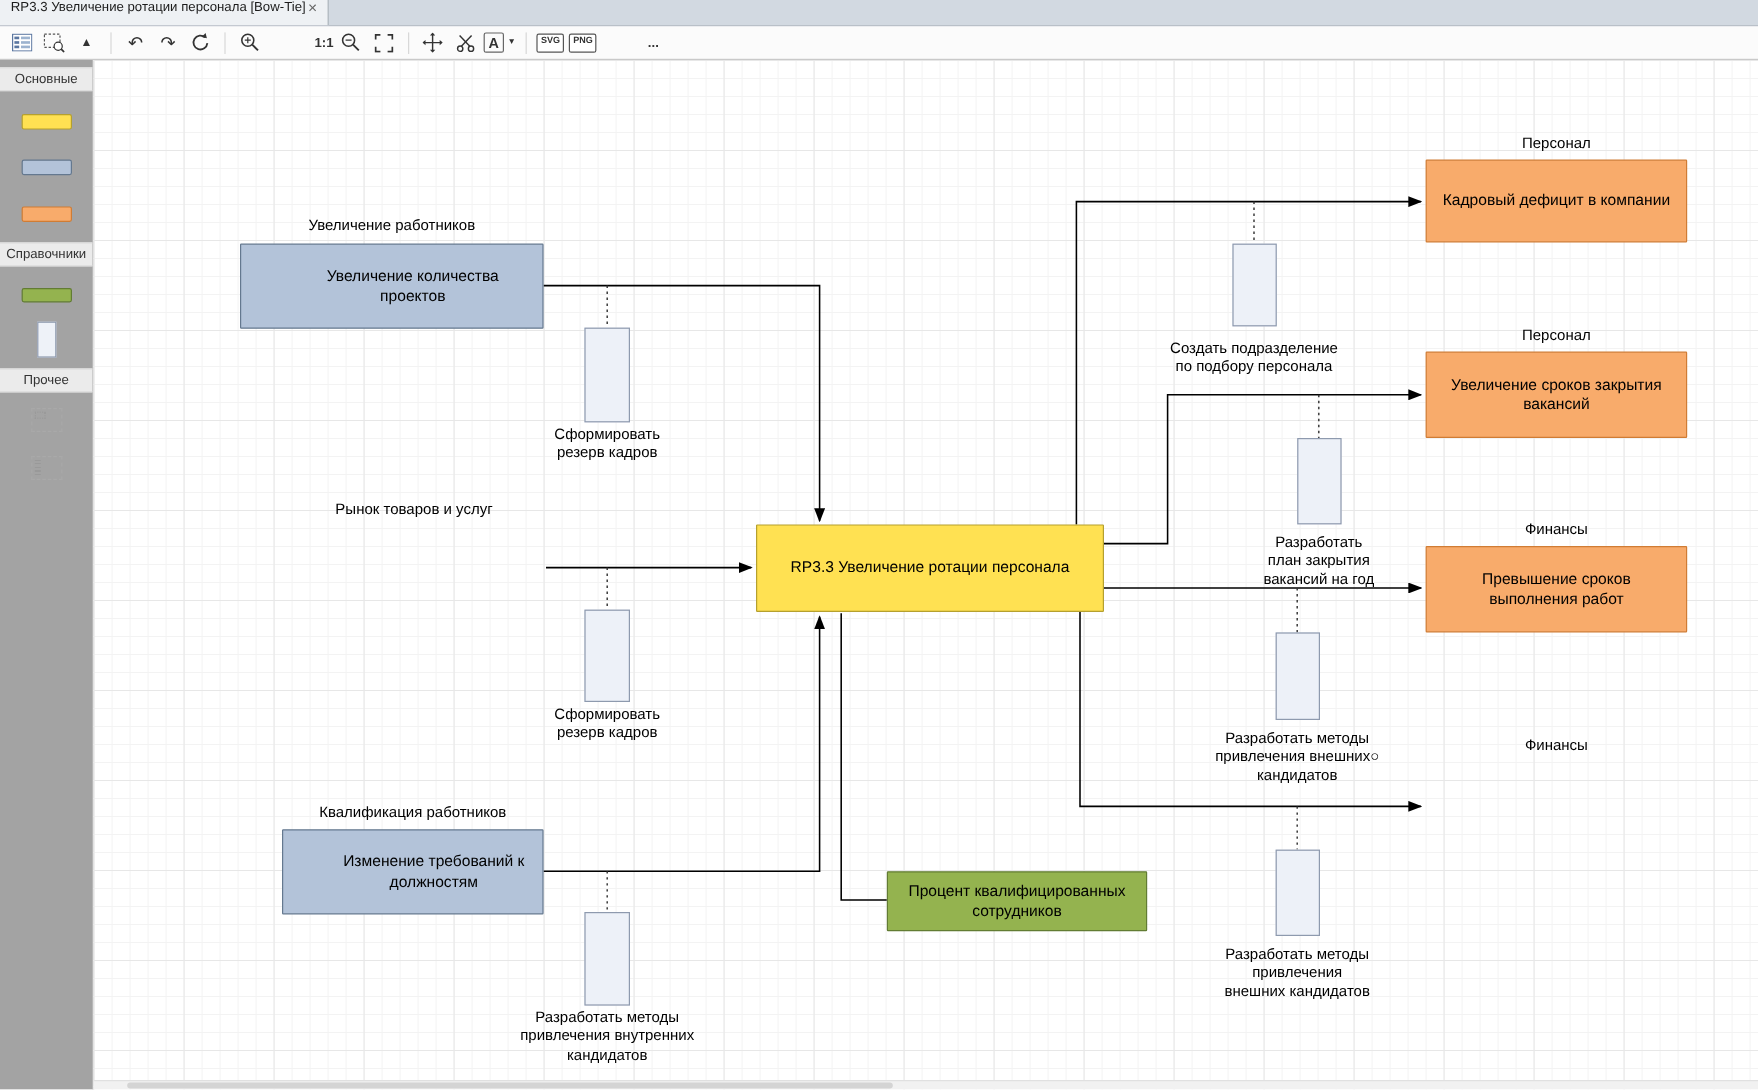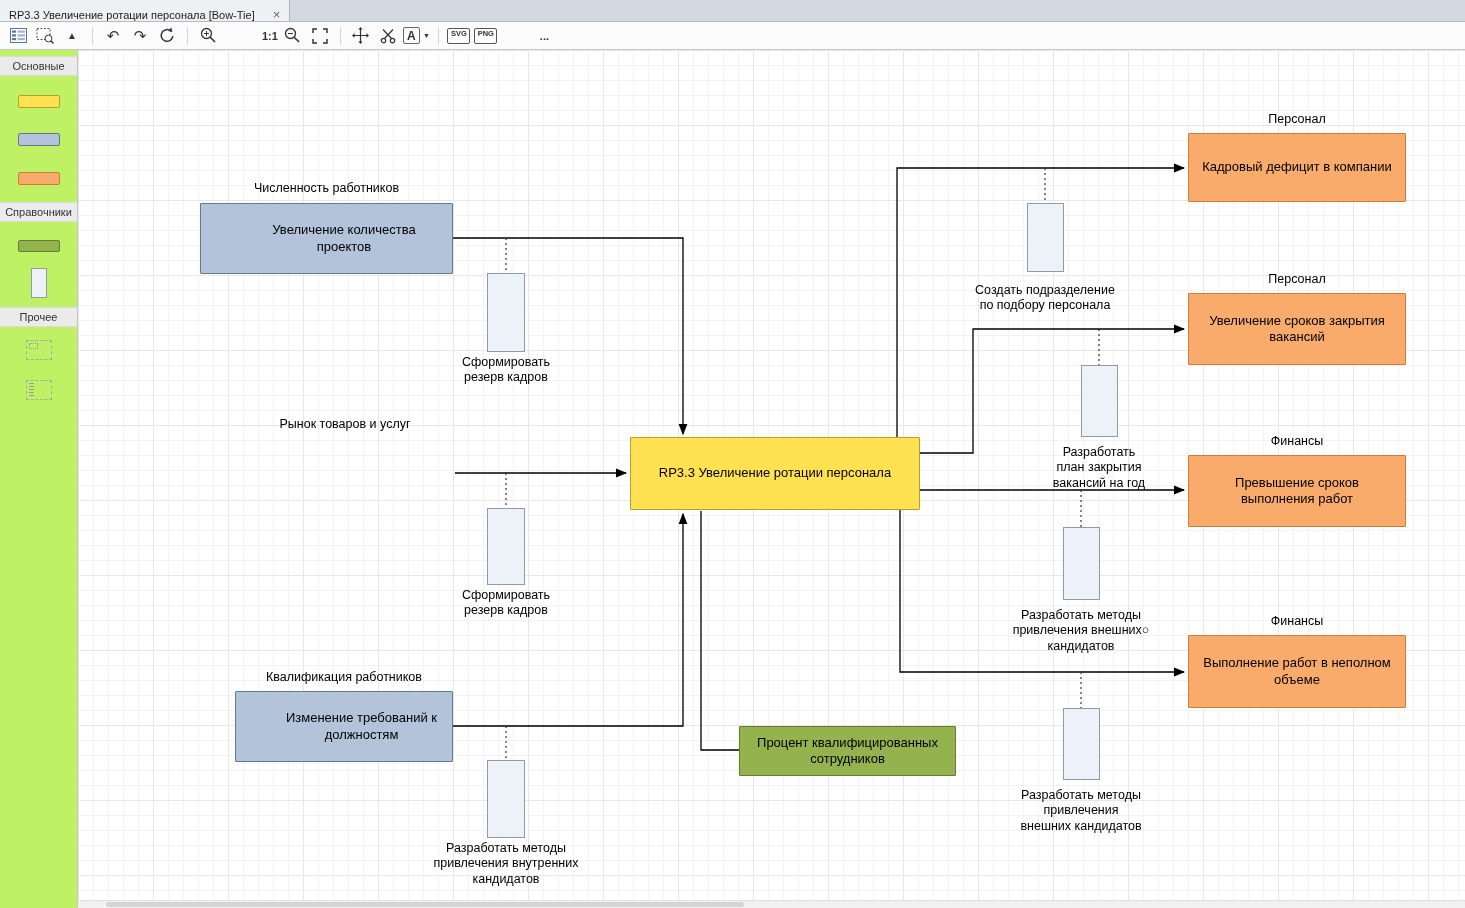--- a/index.html
+++ b/index.html
@@ -2,41 +2,41 @@
 <html><head>
 <meta charset="utf-8">
 <style>
   * { box-sizing: border-box; margin: 0; padding: 0; }
   html,body { width:1465px; height:908px; overflow:hidden; font-family:"Liberation Sans", sans-serif; }
   .app { position:relative; width:1465px; height:908px; background:#fff; }
 
   
   .tabbar { position:absolute; left:0; top:0; right:0; height:22px; background:#d2d9e1;
             border-bottom:1px solid #b3bac2; display:flex; align-items:stretch; }
-  .tab { background:#eef1f4; border-right:1px solid #a9b1ba; display:flex; align-items:flex-end;
-         padding:0 9px; gap:18px; font-size:11px; color:#1c1c1c; }
+  .tab { background:#eef1f4; border-right:1px solid #a9b1ba; display:flex; align-items:flex-start;
+         padding:0 9px; gap:2px; font-size:11px; color:#1c1c1c; }
   .tab-close { color:#666; font-size:13px; line-height:1; cursor:default; }
 
   
   .toolbar { position:absolute; left:0; top:22px; right:0; height:28px; background:#fbfbfb;
              border-bottom:1px solid #c9c9c9; display:flex; align-items:center; padding:0 6px; gap:3px; }
   .tbtn { min-width:24px; height:24px; display:flex; align-items:center; justify-content:center;
           color:#333; font-size:15px; border-radius:3px; }
   .sep { width:1px; height:18px; background:#d8d8d8; margin:0 5px; }
   .txt-sm { font-size:11px; font-weight:bold; color:#333;margin-left:39px; }
   .abox { border:1px solid #666; width:17px; height:17px; display:flex; align-items:center;
           justify-content:center; font-size:12px; font-weight:bold; color:#333; border-radius:2px; }
   .caret { font-size:7px; color:#333; margin-left:3px; }
   .badge { border:1px solid #555; border-radius:2px; width:23px; height:16px; display:flex;
            align-items:flex-start; justify-content:center; background:#fff; }
   .badge-text { font-size:7.5px; font-weight:bold; color:#333; letter-spacing:0; }
   .tri { font-size:10px; color:#333; }
 
   
-  .sidebar { position:absolute; left:0; top:50px; width:78px; bottom:0; background:#bef264;
+  .sidebar { position:absolute; left:0; top:50px; width:78px; bottom:0; background:#a3a3a3;
              border-right:1px solid #c6c6c6; }
   .pal-h { position:absolute; left:0; right:0; height:20px; line-height:19px; text-align:center;
            font-size:11px; color:#333; background:#ebebeb; border-top:1px solid #dcdcdc;
            border-bottom:1px solid #dcdcdc; }
   .sw { position:absolute; left:18px; width:42px; height:13px; border:1px solid; border-radius:2px; }
   .sw-yellow { background:#ffe152; border-color:#b5a02e; }
   .sw-blue   { background:#b3c3d9; border-color:#64788f; }
   .sw-orange { background:#f8ab6b; border-color:#d07c34; }
   .sw-green  { background:#94b34f; border-color:#627c33; height:12px; }
   .sw-vert   { position:absolute; left:31px; width:16px; height:30px; background:#eef2f8;
@@ -218,21 +218,21 @@
 
       <path d="M428 188 L428 223" stroke="#333" stroke-width="1.2" stroke-dasharray="2 3"></path>
       <path d="M428 423 L428 458" stroke="#333" stroke-width="1.2" stroke-dasharray="2 3"></path>
       <path d="M428 676 L428 710" stroke="#333" stroke-width="1.2" stroke-dasharray="2 3"></path>
       <path d="M967 118 L967 153" stroke="#333" stroke-width="1.2" stroke-dasharray="2 3"></path>
       <path d="M1021 279 L1021 315" stroke="#333" stroke-width="1.2" stroke-dasharray="2 3"></path>
       <path d="M1003 440 L1003 477" stroke="#333" stroke-width="1.2" stroke-dasharray="2 3"></path>
       <path d="M1003 622 L1003 658" stroke="#333" stroke-width="1.2" stroke-dasharray="2 3"></path>
     </svg>
 
-    <div class="cat" style="left:122px;top:131px;width:253px;">Численность работников</div>
+    <div class="cat" style="left:122px;top:131px;width:253px;">Увеличение работников</div>
     <div class="node blue" style="left:122px;top:153px;width:253px;height:71px;">Увеличение количества проектов</div>
 
     <div class="cat" style="left:157px;top:367px;width:220px;">Рынок товаров и услуг</div>
 
     <div class="cat" style="left:157px;top:620px;width:218px;">Квалификация работников</div>
     <div class="node blue" style="left:157px;top:641px;width:218px;height:71px;">Изменение требований к должностям</div>
 
     <div class="barrier" style="left:409px;top:223px;width:38px;height:79px;"></div>
     <div class="blabel" style="left:358px;top:305px;width:140px;">Сформировать
 резерв кадров</div>
@@ -272,20 +272,19 @@
     <div class="cat" style="left:1110px;top:62px;width:218px;">Персонал</div>
     <div class="node orange" style="left:1110px;top:83px;width:218px;height:69px;">Кадровый дефицит в компании</div>
 
     <div class="cat" style="left:1110px;top:222px;width:218px;">Персонал</div>
     <div class="node orange" style="left:1110px;top:243px;width:218px;height:72px;">Увеличение сроков закрытия вакансий</div>
 
     <div class="cat" style="left:1110px;top:384px;width:218px;">Финансы</div>
     <div class="node orange" style="left:1110px;top:405px;width:218px;height:72px;">Превышение сроков выполнения работ</div>
 
     <div class="cat" style="left:1110px;top:564px;width:218px;">Финансы</div>
-    <div class="node orange" style="left:1110px;top:585px;width:218px;height:73px;">Выполнение работ в неполном объеме</div>
 
     <div class="hscroll">
       <div class="hthumb"></div>
     </div>
   </div>
 
 </div>
 
 </body></html>

